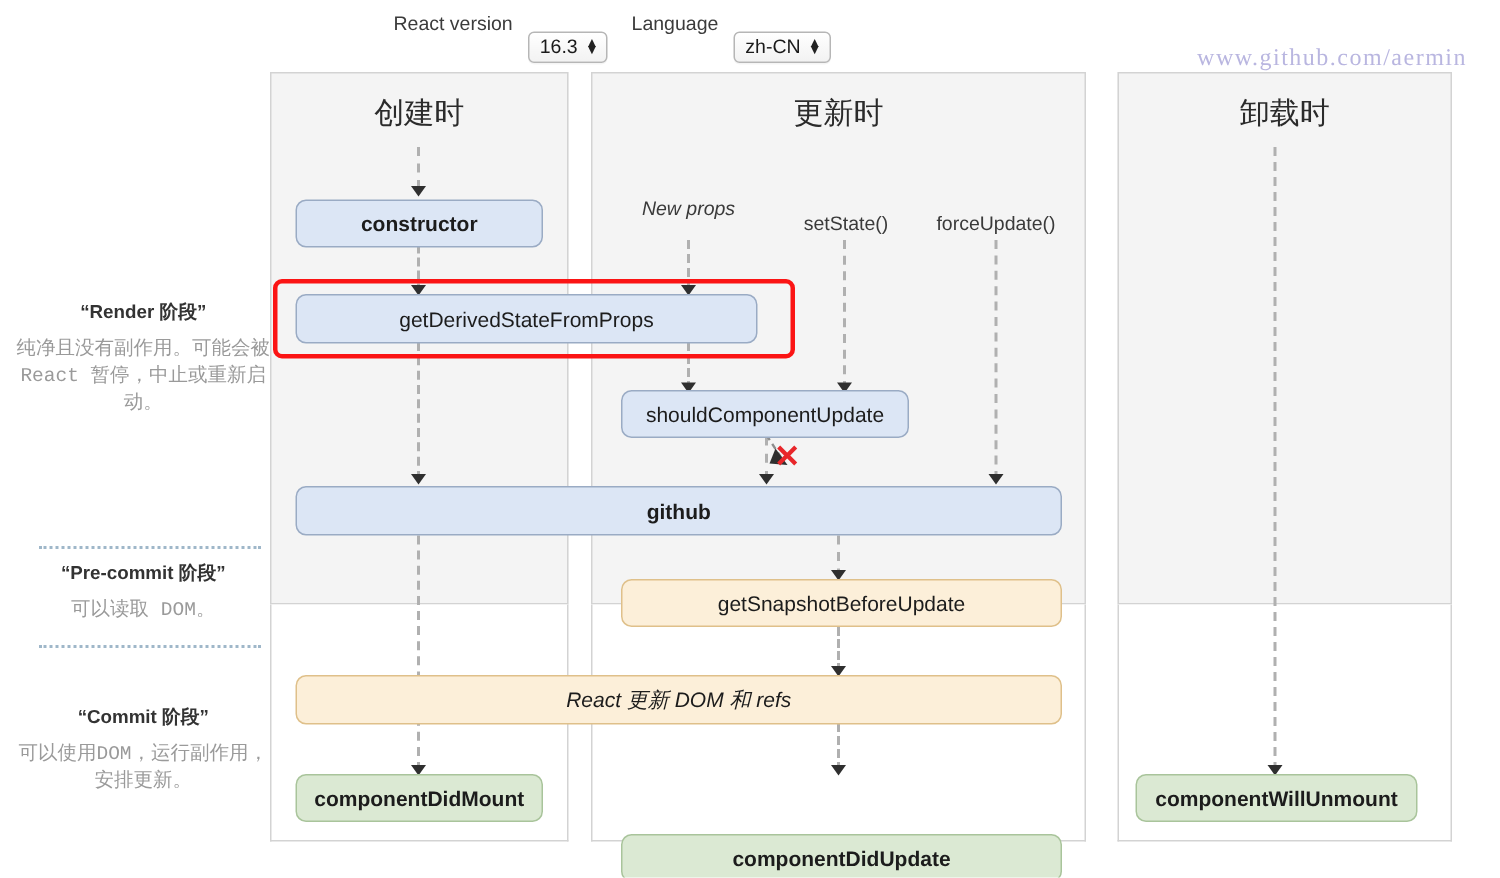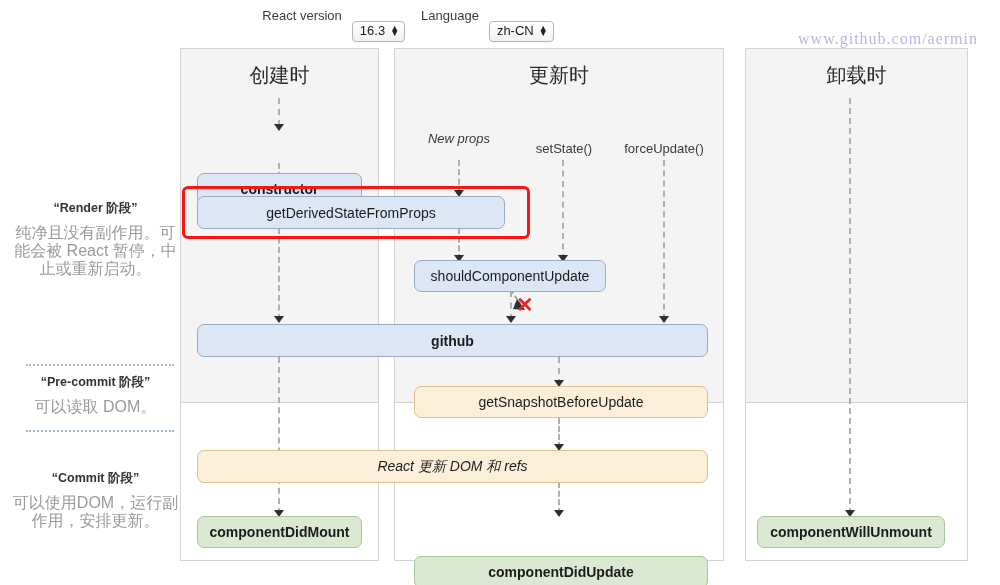--- a/index.html
+++ b/index.html
@@ -81,23 +81,24 @@
     width: 175px;
     text-align: center;
   }
   .phase-title {
     font-size: 12.5px;
     font-weight: bold;
     color: #333;
     margin-bottom: 7px;
   }
   .phase-desc {
-    font-size: 16px;
+    font-size: 13px;
     color: #9a9a9a;
     line-height: 18px;
+    font-family: Liberation Mono, monospace;
   }
   .dotted-rule {
     position: absolute;
     left: 26px;
     width: 148px;
     border-top: 2px dotted #9fb7c9;
     height: 0;
   }
 
   
@@ -290,21 +291,21 @@
 
   <div class="vline" style="left:558px; top:418px; height:30px;"></div>
   <div class="arrowhead" style="left:554px; top:444px;"></div>
 
   <div class="vline" style="left:558px; top:482px; height:32px;"></div>
   <div class="arrowhead" style="left:554px; top:510px;"></div>
 
   <div class="vline" style="left:849px; top:98px; height:416px;"></div>
   <div class="arrowhead" style="left:845px; top:510px;"></div>
 
-  <div class="node blue bold" style="left:197px; top:133px; width:165px; height:32px;margin-top:40px;">constructor</div>
+  <div class="node blue bold" style="left:197px; top:133px; width:165px; height:32px;">constructor</div>
 
   <div class="node blue" style="left:197px; top:196px; width:308px; height:33px;">getDerivedStateFromProps</div>
 
   <div class="node blue" style="left:414px; top:260px; width:192px; height:32px;">shouldComponentUpdate</div>
 
   <div class="node blue bold" style="left:197px; top:324px; width:511px; height:33px;">github</div>
 
   <div class="node orange italic" style="left:197px; top:450px; width:511px; height:33px;">React 更新 DOM 和 refs</div>
 
   <div class="node orange" style="left:414px; top:386px; width:294px; height:32px;">getSnapshotBeforeUpdate</div>

